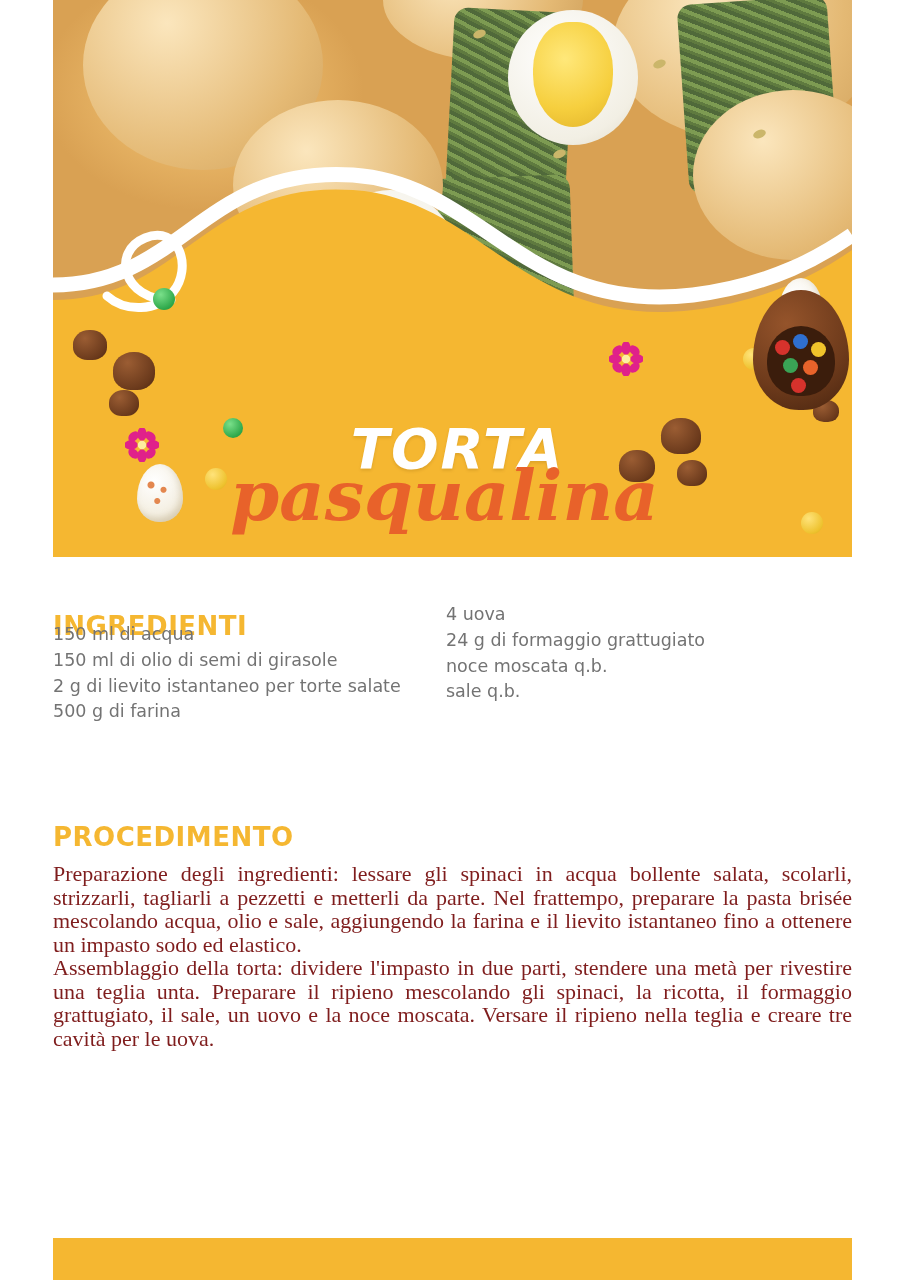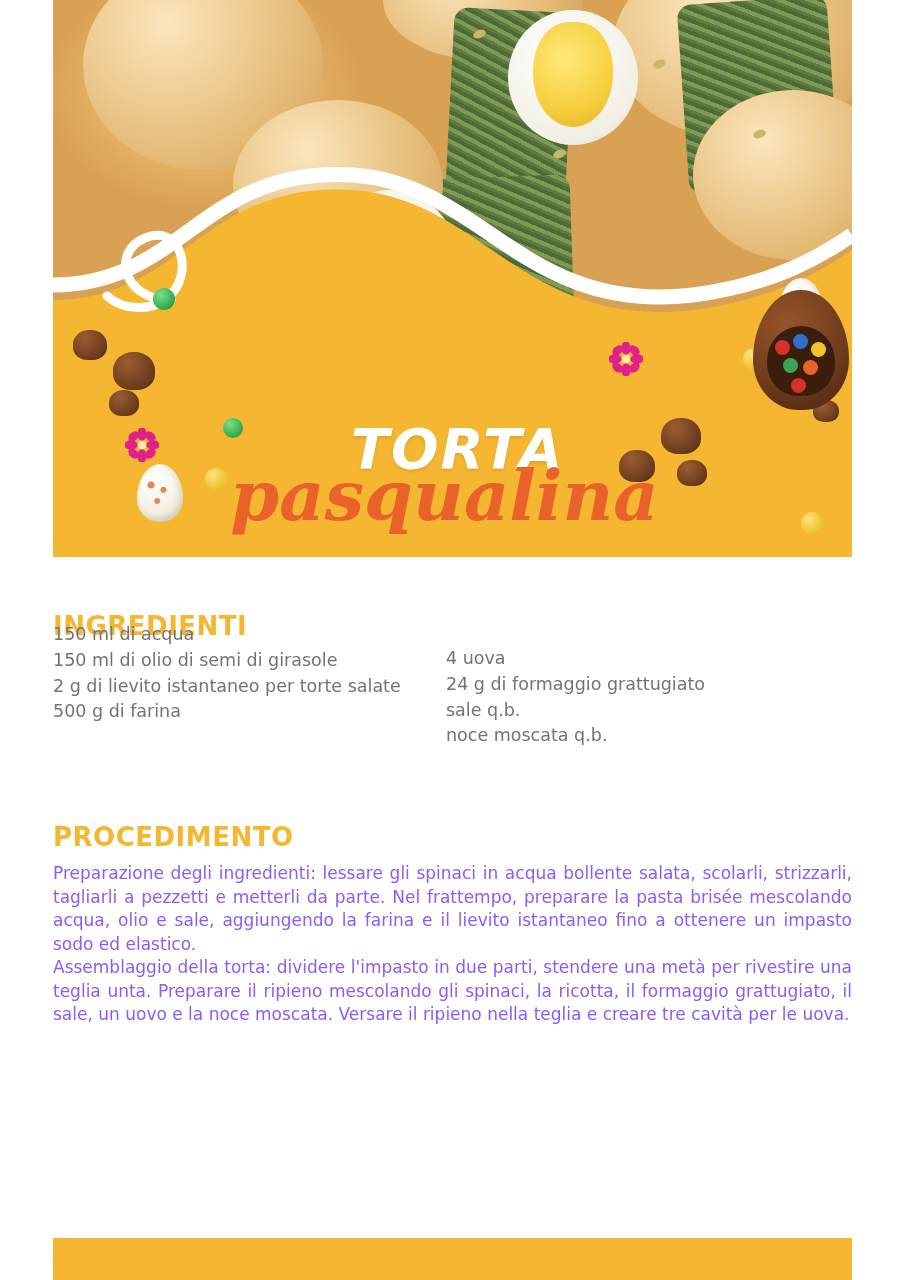--- a/index.html
+++ b/index.html
@@ -184,32 +184,33 @@
   #ingredienti-head { top: 611px; }
   #procedimento-head { top: 822px; }
 
   .ing-col {
     position: absolute;
     font-size: 17.5px;
     line-height: 25.8px;
     color: #737373;
   }
   #ing-col-left  { left: 53px;  top: 622px; width: 380px; }
-  #ing-col-right { left: 446px; top: 646px; width: 380px; }
+  #ing-col-right { left: 446px; top: 602px; width: 380px; }
   .ing-col div { white-space: nowrap; }
 
   .proc {
     position: absolute;
     left: 53px;
     top: 862px;
     width: 799px;
-    font-size: 17px;
+    font-size: 22px;
     line-height: 23.5px;
-    color: #8b5cf6;
+    color: #7f1d1d;
     text-align: justify;
+    font-family: Liberation Serif, serif;
   }
   .proc p { margin: 0; }
 
   
   .footer-bar {
     position: absolute;
     left: 53px;
     top: 1238px;
     width: 799px;
     height: 42px;
@@ -318,22 +319,22 @@
 <div class="ing-col" id="ing-col-left">
   <div>150 ml di acqua</div>
   <div>150 ml di olio di semi di girasole</div>
   <div>2 g di lievito istantaneo per torte salate</div>
   <div>500 g di farina</div>
 </div>
 
 <div class="ing-col" id="ing-col-right">
   <div>4 uova</div>
   <div>24 g di formaggio grattugiato</div>
+  <div>noce moscata q.b.</div>
   <div>sale q.b.</div>
-  <div>noce moscata q.b.</div>
 </div>
 
 <div class="section-head" id="procedimento-head">PROCEDIMENTO</div>
 
 <div class="proc">
   <p>Preparazione degli ingredienti: lessare gli spinaci in acqua bollente salata, scolarli, strizzarli, tagliarli a pezzetti e metterli da parte. Nel frattempo, preparare la pasta brisée mescolando acqua, olio e sale, aggiungendo la farina e il lievito istantaneo fino a ottenere un impasto sodo ed elastico.</p>
   <p>Assemblaggio della torta: dividere l'impasto in due parti, stendere una metà per rivestire una teglia unta. Preparare il ripieno mescolando gli spinaci, la ricotta, il formaggio grattugiato, il sale, un uovo e la noce moscata. Versare il ripieno nella teglia e creare tre cavità per le uova.</p>
 </div>
 
 <div class="footer-bar"></div>

